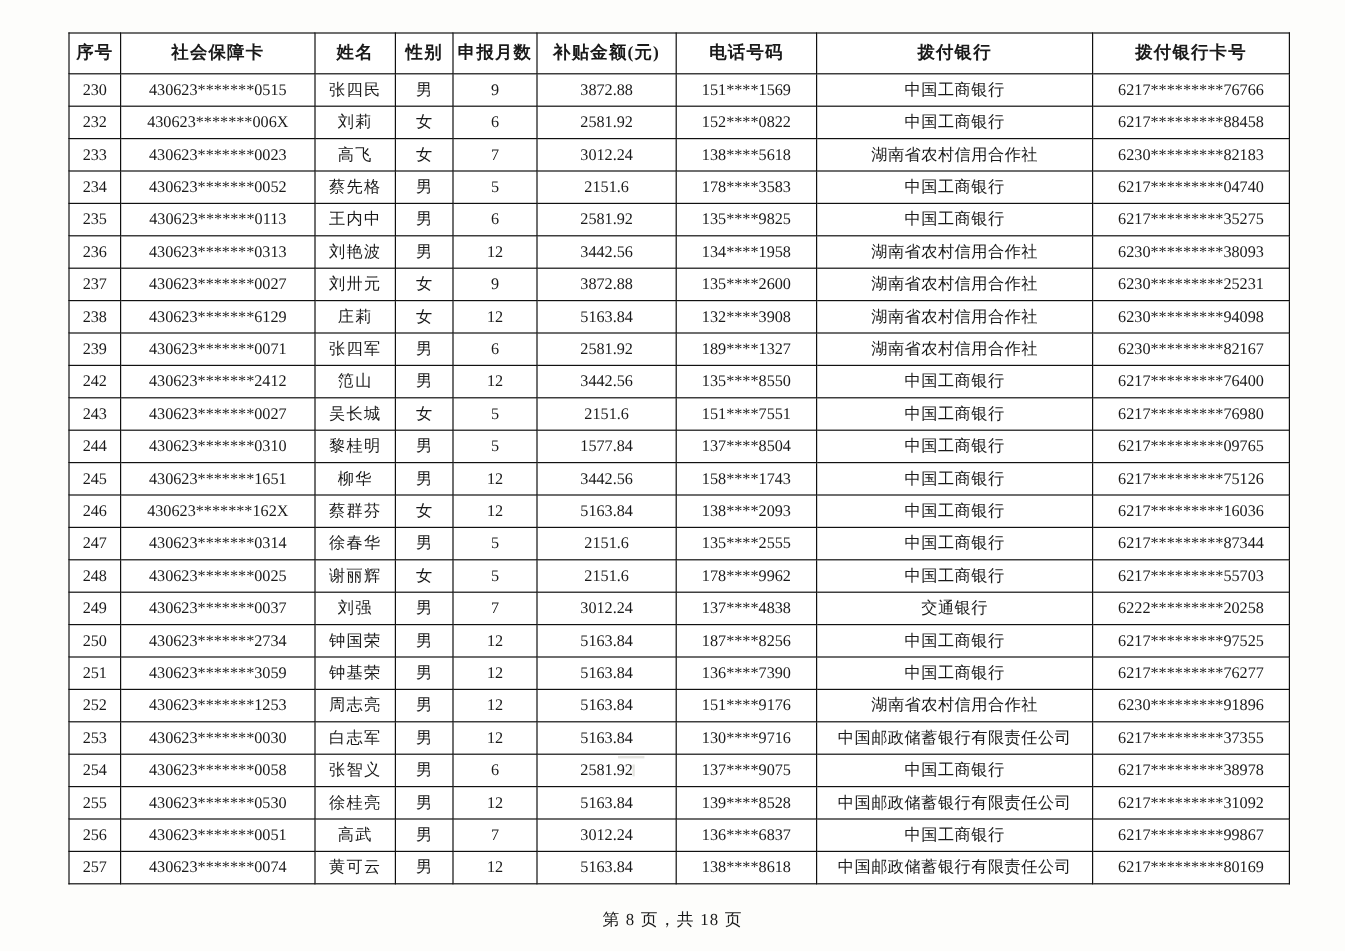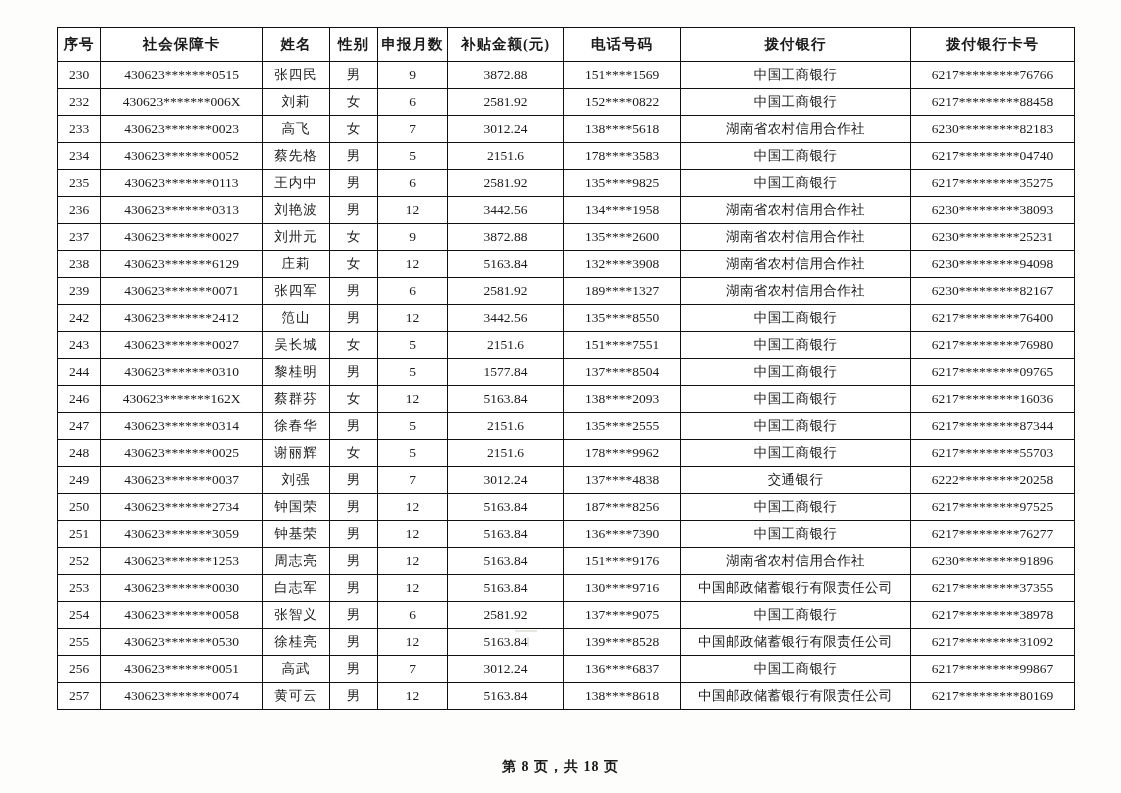--- a/index.html
+++ b/index.html
@@ -74,21 +74,21 @@
   td.bank  { font-size: 13.5px; letter-spacing: 0.4px; margin-top: 41px; }
   td.cardno{ font-size: 13px; text-align: left; padding-left: 6px; }
 
   .footer {
     position: absolute;
     left: 0;
     top: 758px;
     width: 1121px;
     text-align: center;
     font-size: 14px;
-    font-weight: bold;
+    font-weight: normal;
     font-family: "Liberation Serif", serif;
     letter-spacing: 1px;
   }
   
   .speck {
     position: absolute;
     background: #cfcfc8;
     opacity: 0.55;
   }
 </style>
@@ -250,20 +250,31 @@
             <td class="ss">430623*******0310</td>
             <td class="name">黎桂明</td>
             <td class="sex">男</td>
             <td class="months">5</td>
             <td class="amount">1577.84</td>
             <td class="phone">137****8504</td>
             <td class="bank">中国工商银行</td>
             <td class="cardno">6217*********09765</td>
           </tr>
           <tr>
+            <td class="idx">245</td>
+            <td class="ss">430623*******1651</td>
+            <td class="name">柳华</td>
+            <td class="sex">男</td>
+            <td class="months">12</td>
+            <td class="amount">3442.56</td>
+            <td class="phone">158****1743</td>
+            <td class="bank">中国工商银行</td>
+            <td class="cardno">6217*********75126</td>
+          </tr>
+          <tr>
             <td class="idx">246</td>
             <td class="ss">430623*******162X</td>
             <td class="name">蔡群芬</td>
             <td class="sex">女</td>
             <td class="months">12</td>
             <td class="amount">5163.84</td>
             <td class="phone">138****2093</td>
             <td class="bank">中国工商银行</td>
             <td class="cardno">6217*********16036</td>
           </tr>

